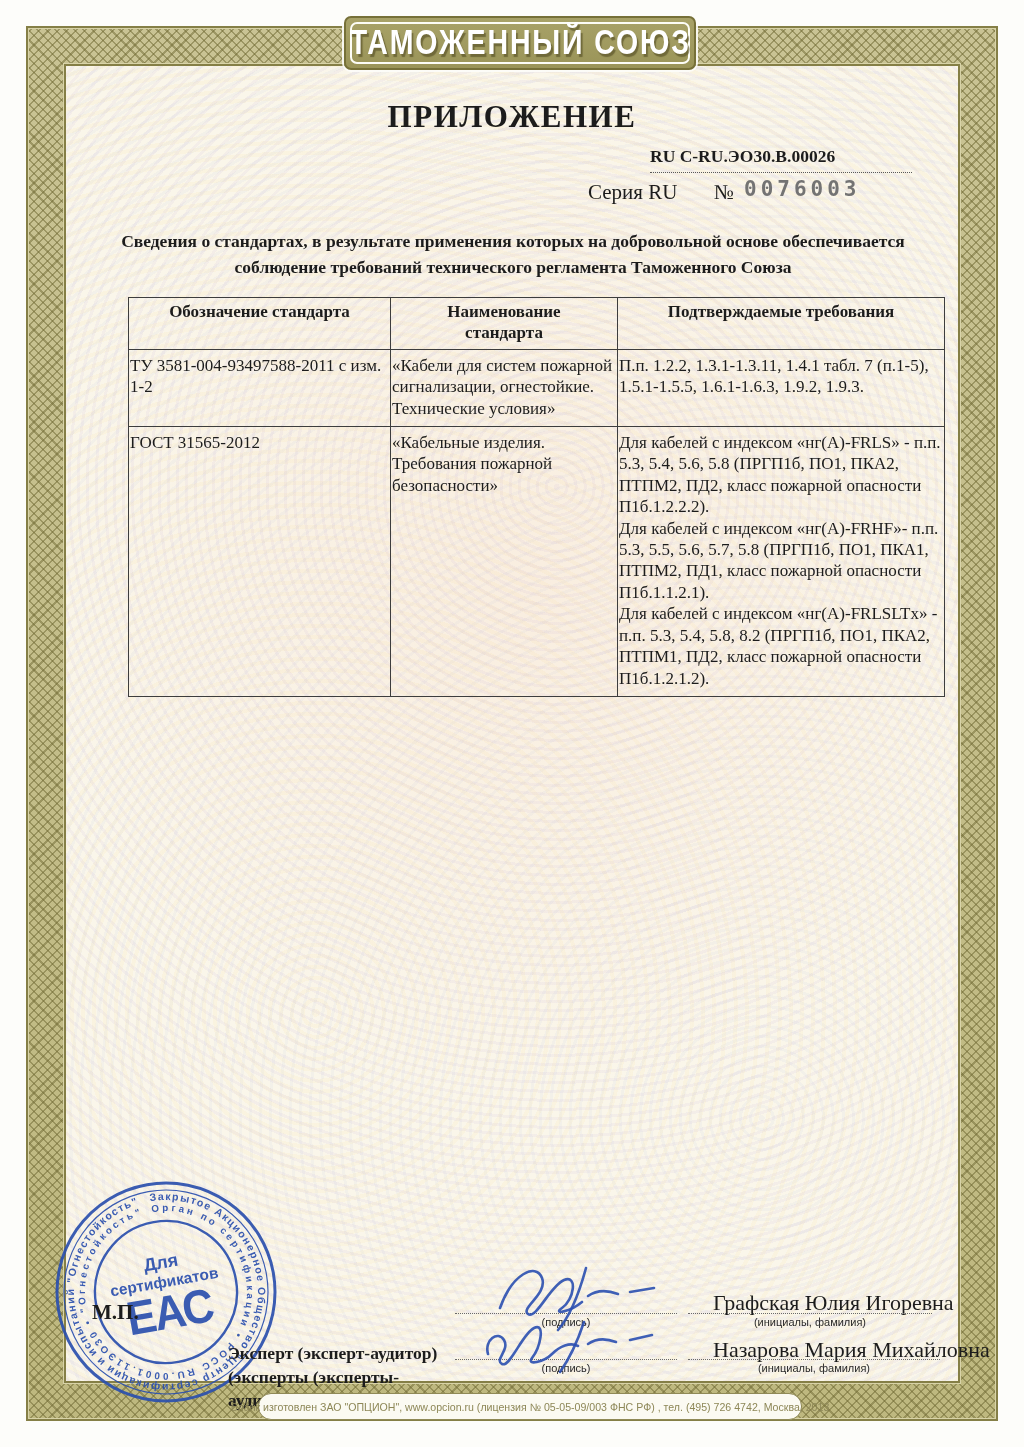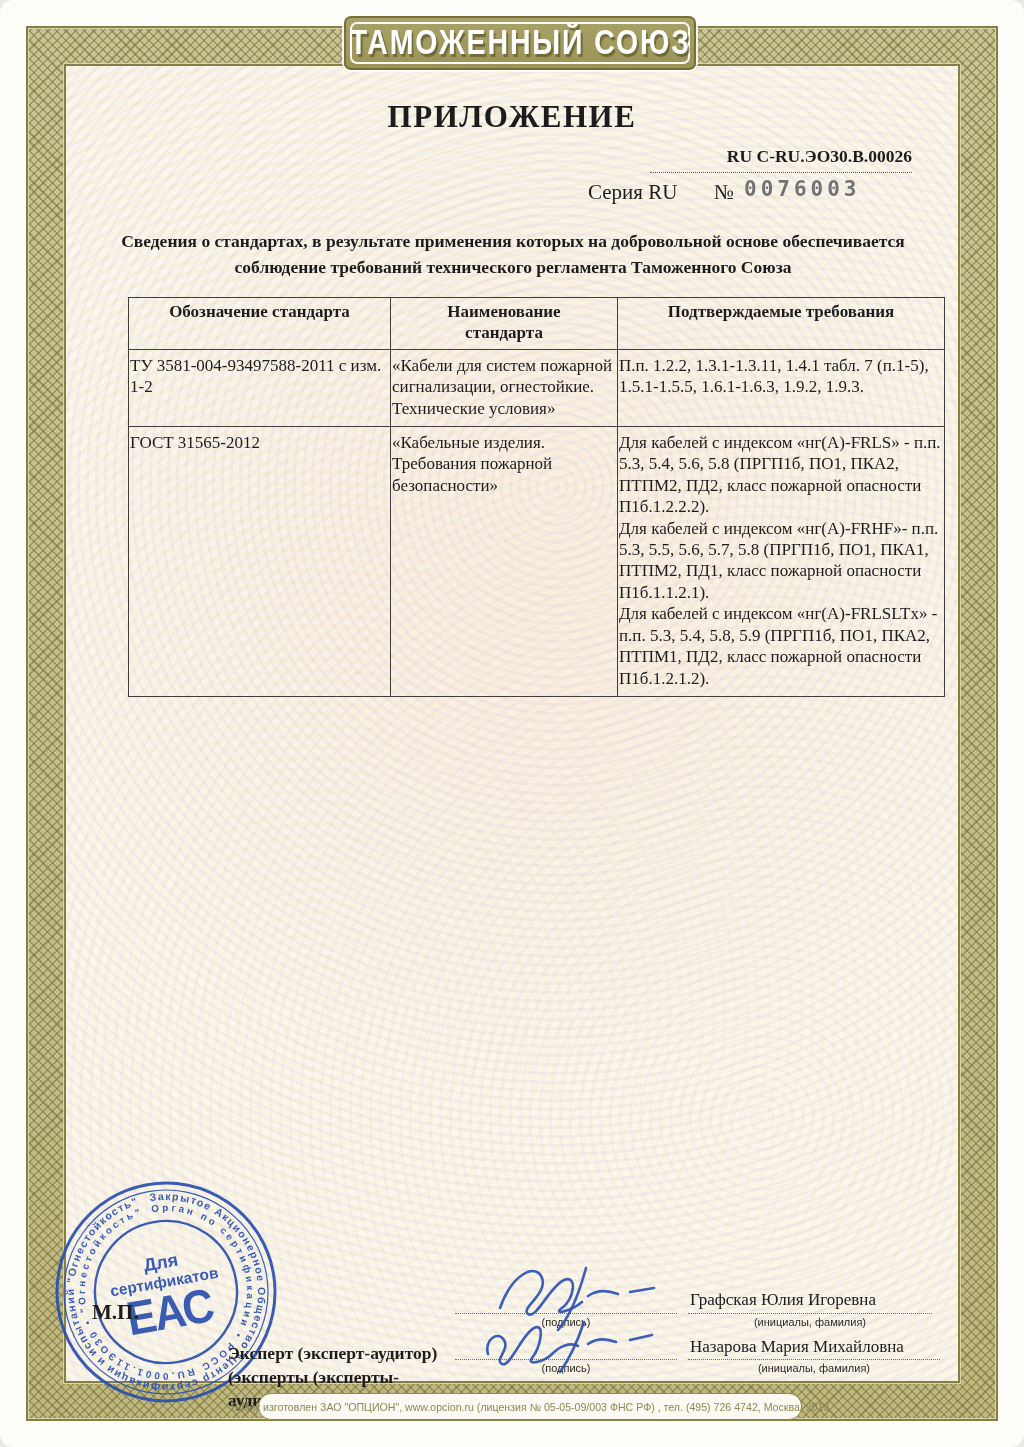--- a/index.html
+++ b/index.html
@@ -1,19 +1,19 @@
 <!DOCTYPE html>
 <html><head>
 <meta charset="utf-8">
 <style>
   html,body{margin:0;padding:0;background:#e8e8e4;}
   .page{
     position:relative;width:1024px;height:1447px;margin:0 auto;
     background:#fdfdfa;overflow:hidden;
-    font-family:"Liberation Serif",serif;color:#1c1c1c;border-radius:13px;
+    font-family:"Liberation Serif",serif;color:#1c1c1c;
   }
   
   .band{
     position:absolute;left:26px;top:26px;right:26px;bottom:26px;
     background:
       repeating-linear-gradient(45deg, rgba(113,107,53,.50) 0 1.6px, transparent 1.6px 6.5px),
       repeating-linear-gradient(-45deg, rgba(113,107,53,.50) 0 1.6px, transparent 1.6px 6.5px),
       linear-gradient(#c9c394,#beb87f);
     border:2px solid #857f46;
     box-shadow:inset 0 0 0 1px #d8d3a8;
@@ -47,21 +47,21 @@
     transform:scale(.92,1.12);white-space:nowrap;
     text-shadow:2px 2.5px 1px rgba(96,90,45,.75);
   }
   
   .doc-title{
     position:absolute;top:99px;left:0;width:100%;text-align:center;
     font-size:31px;font-weight:bold;letter-spacing:1.5px;
   }
   .cert-label{position:absolute;left:222px;top:150px;font-size:20px;font-weight:bold;letter-spacing:.5px;}
   .cert-number{
-    position:absolute;left:650px;top:146px;width:262px;text-align:right;
+    position:absolute;left:650px;top:146px;width:262px;text-align:left;
     font-size:17.5px;font-weight:bold;border-bottom:1.5px dotted #5a5a5a;padding-bottom:5px;
   }
   .series-label{position:absolute;left:588px;top:180px;font-size:21px;}
   .series-no{position:absolute;left:714px;top:180px;font-size:21px;}
   .series-number{
     position:absolute;left:744px;top:177px;
     font-family:"DejaVu Sans Mono",monospace;font-size:21px;font-weight:bold;
     letter-spacing:4px;color:#737373;
   }
   .intro{
@@ -81,21 +81,21 @@
   table.standards td{padding:5px 1px 7px;}
   col.c1{width:262px;} col.c2{width:227px;} col.c3{width:327px;}
   td p{margin:0;}
   
   .stamp{position:absolute;left:50px;top:1176px;width:232px;height:232px;transform:rotate(-10deg);opacity:.92;}
   .mp-label{position:absolute;left:92px;top:1300px;font-size:21px;font-weight:bold;z-index:5;}
   
   .sig-role{position:absolute;left:228px;width:250px;font-size:17.5px;font-weight:bold;line-height:1.35;}
   .sig-line{position:absolute;border-bottom:1.5px dotted #6a6a6a;height:1px;}
   .sig-caption{position:absolute;font-size:11px;color:#2a2a2a;text-align:center;font-family:"Liberation Sans",sans-serif;}
-  .sig-name{position:absolute;font-size:17px;white-space:nowrap;}
+  .sig-name{position:absolute;font-size:22px;white-space:nowrap;margin-left:23px;}
   .sig-ink{position:absolute;z-index:4;}
   .sig-ink path{stroke:#2a4fb0;stroke-width:2.6;fill:none;stroke-linecap:round;stroke-linejoin:round;opacity:.9;}
   
   .footer-pill{
     position:absolute;left:258px;top:1393px;width:542px;height:25px;z-index:3;
     background:#fbfaf2;border:1.5px solid #8f8956;border-radius:13px;
     display:flex;align-items:center;justify-content:center;
   }
   .footer-text{
     font-family:"Liberation Sans",sans-serif;font-size:10.6px;color:#8d8757;white-space:nowrap;
@@ -146,21 +146,21 @@
         <td>
           <p>П.п. 1.2.2, 1.3.1-1.3.11, 1.4.1 табл. 7 (п.1-5), 1.5.1-1.5.5, 1.6.1-1.6.3, 1.9.2, 1.9.3.</p>
         </td>
       </tr>
       <tr>
         <td>ГОСТ 31565-2012</td>
         <td>«Кабельные изделия. Требования пожарной безопасности»</td>
         <td>
           <p>Для кабелей с индексом «нг(А)-FRLS» - п.п. 5.3, 5.4, 5.6, 5.8 (ПРГП1б, ПО1, ПКА2, ПТПМ2, ПД2, класс пожарной опасности П1б.1.2.2.2).</p>
           <p>Для кабелей с индексом «нг(А)-FRHF»- п.п. 5.3, 5.5, 5.6, 5.7, 5.8 (ПРГП1б, ПО1, ПКА1, ПТПМ2, ПД1, класс пожарной опасности П1б.1.1.2.1).</p>
-          <p>Для кабелей с индексом «нг(А)-FRLSLTx» - п.п. 5.3, 5.4, 5.8, 5.9 (ПРГП1б, ПО1, ПКА2, ПТПМ1, ПД2, класс пожарной опасности П1б.1.2.1.2).</p>
+          <p>Для кабелей с индексом «нг(А)-FRLSLTx» - п.п. 5.3, 5.4, 5.8, 8.2 (ПРГП1б, ПО1, ПКА2, ПТПМ1, ПД2, класс пожарной опасности П1б.1.2.1.2).</p>
         </td>
       </tr>
     </tbody>
   </table>
 
   <svg class="stamp" viewBox="0 0 232 232">
     <g fill="none" stroke="#2b50ae">
       <circle cx="116" cy="116" r="109" stroke-width="3"></circle>
       <circle cx="116" cy="116" r="102" stroke-width="1.2"></circle>
       <circle cx="116" cy="116" r="71" stroke-width="2.4"></circle>

